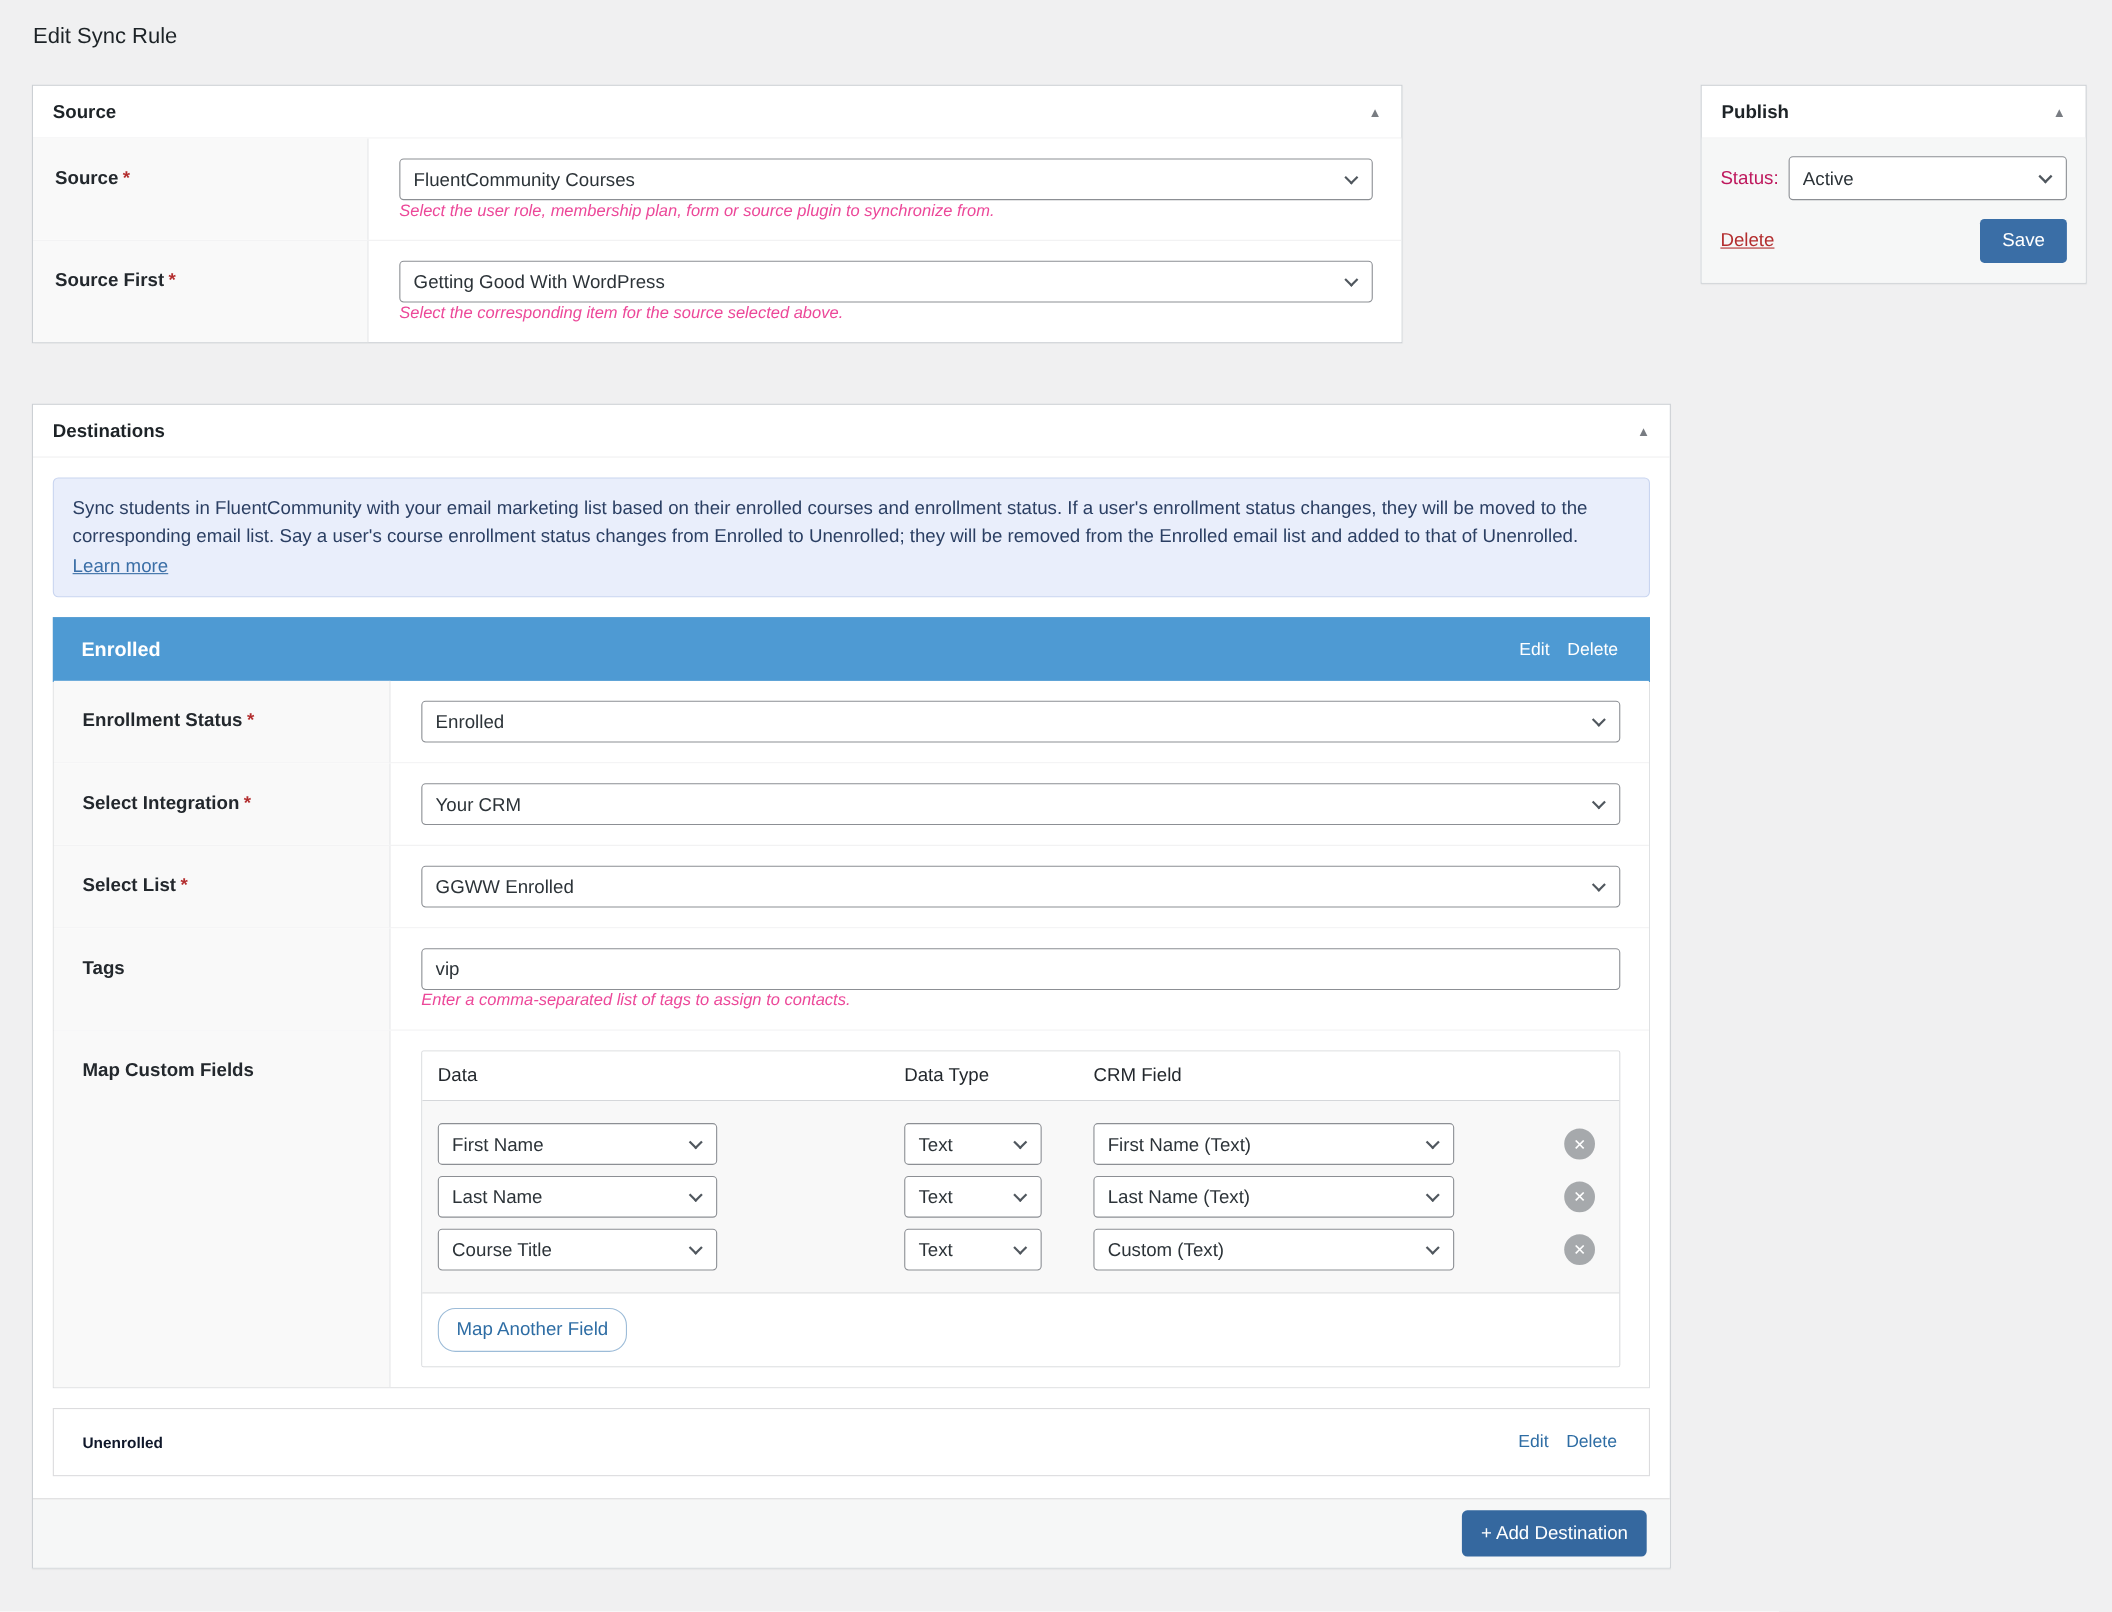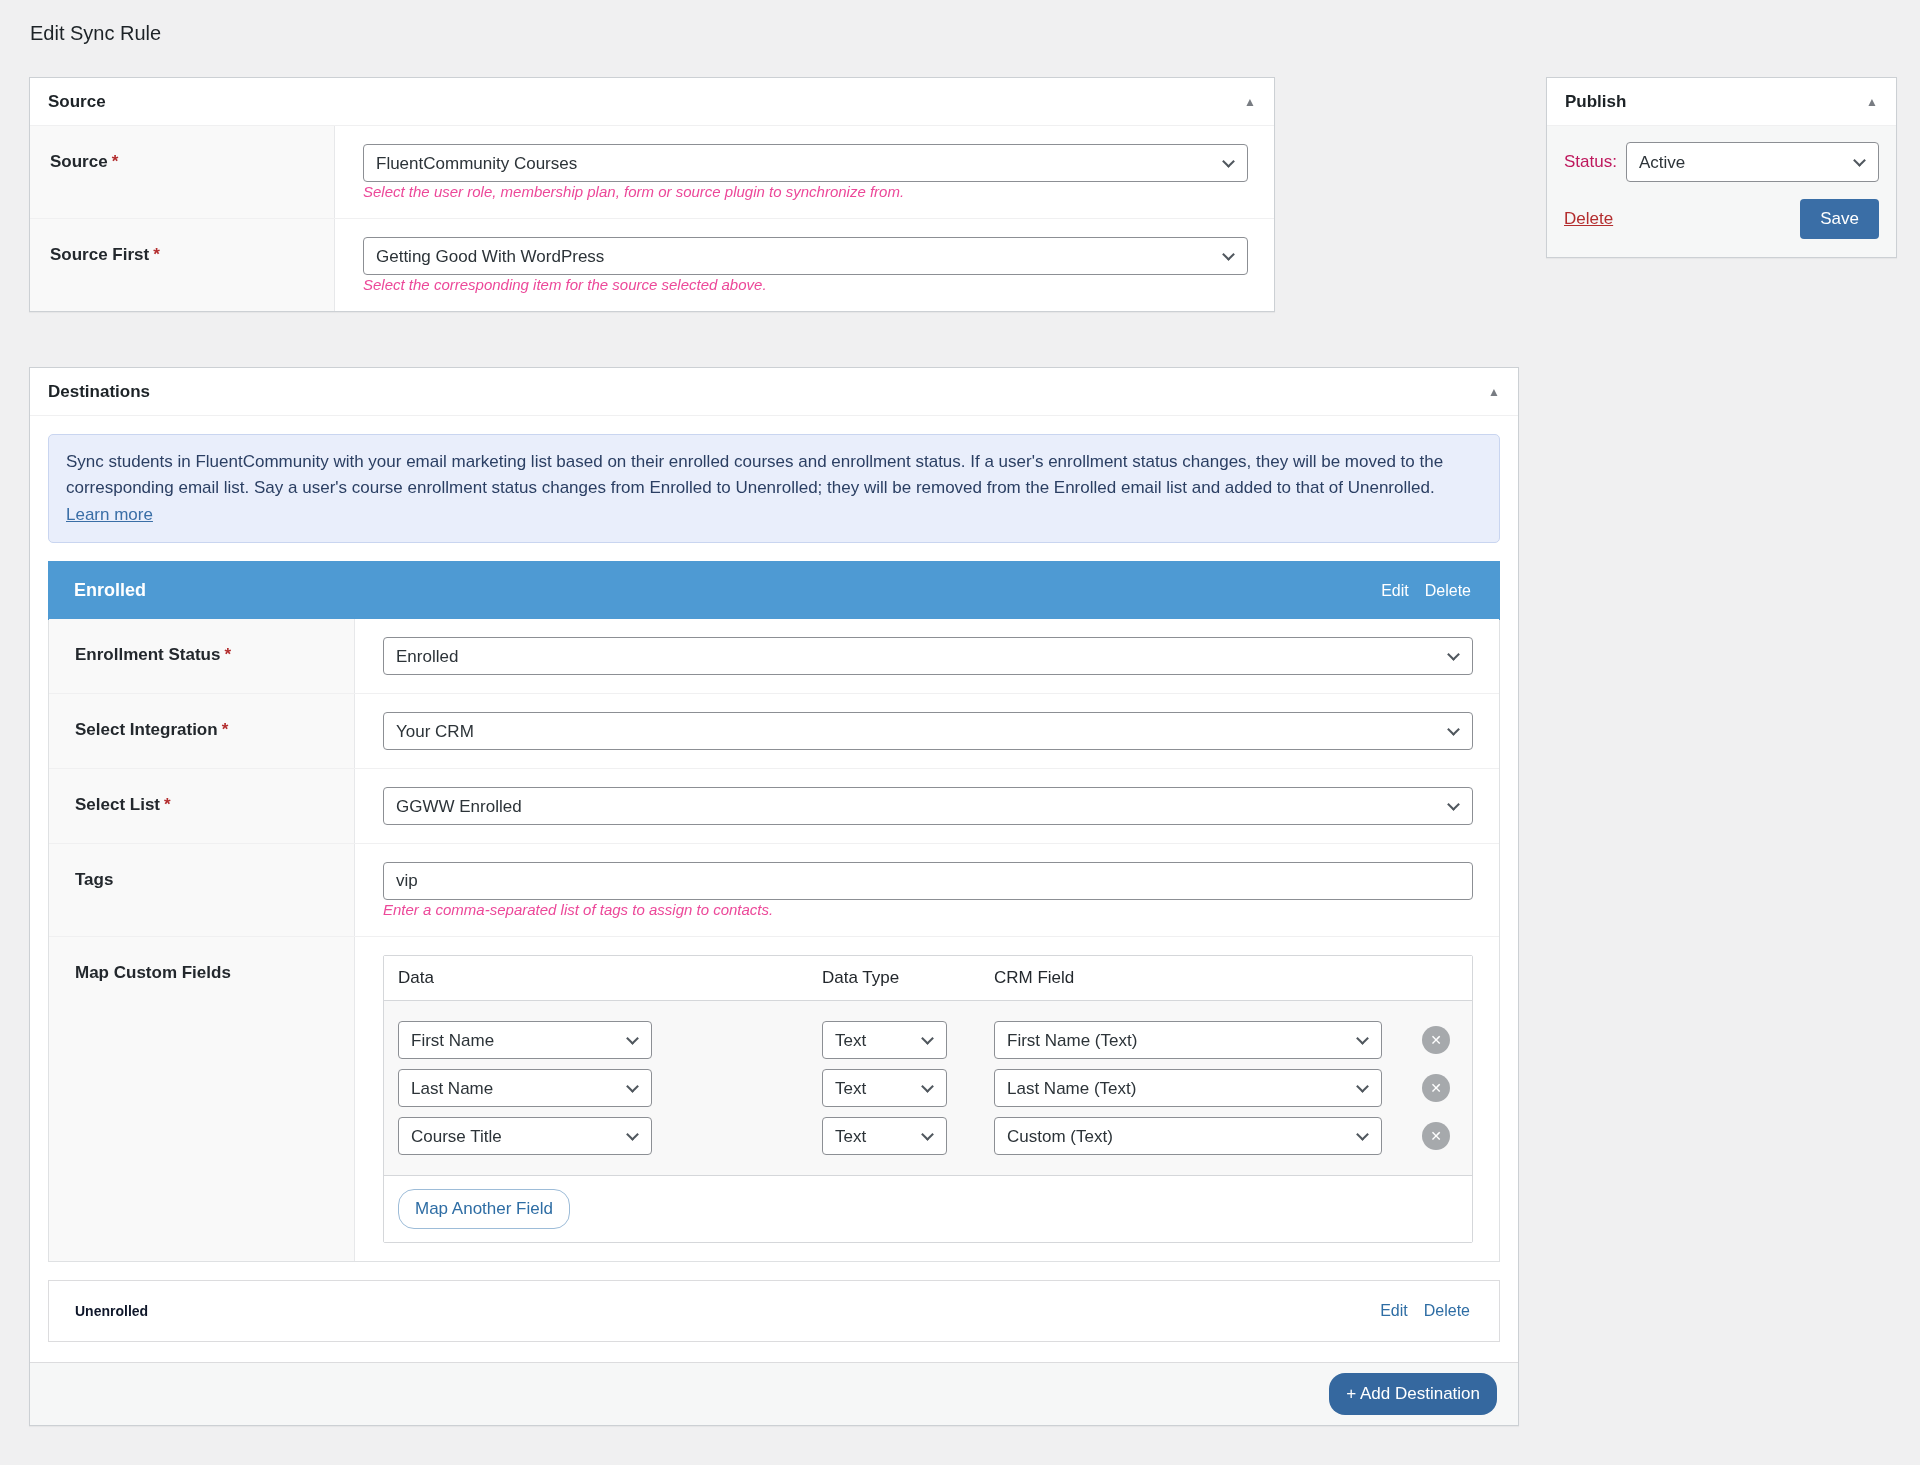--- a/index.html
+++ b/index.html
@@ -163,21 +163,21 @@
   .mt-row { display: flex; align-items: center; }
   .mt-header { padding: 12px 14px; background: #fff; border-bottom: 1px solid #d5d7da; }
   .mt-header .mt-col { font-size: 17px; color: #23282d; }
   .mt-col-data { flex: 0 0 424px; }
   .mt-col-type { flex: 0 0 172px; }
   .mt-col-crm  { flex: 0 0 420px; }
   .mt-body { background: #f8f8f8; padding: 10px 14px; border-bottom: 1px solid #d5d7da; }
   .mt-body .mt-row { margin: 10px 0; }
   .mt-col-data .selwrap { width: 254px; }
   .mt-col-type .selwrap { width: 125px; }
-  .mt-col-crm  .selwrap { width: 388px; }
+  .mt-col-crm  .selwrap { width: 328px; }
   .remove-btn {
     width: 28px; height: 28px;
     border-radius: 50%;
     border: none;
     background: #a6a9ac;
     color: #fff;
     font-size: 14px;
     font-weight: 700;
     line-height: 28px;
     text-align: center;
@@ -217,21 +217,21 @@
     background: #f6f7f7;
     border-top: 1px solid #dcdcde;
     padding: 10px 21px;
     display: flex;
     justify-content: flex-end;
   }
   .add-dest-btn {
     background: #35689f;
     color: #fff;
     border: none;
-    border-radius: 16px;
+    border-radius: 5px;
     padding: 11px 17px;
     font-size: 17px;
     font-family: inherit;
     cursor: pointer;
   }
 </style>
 </head>
 <body>
 
 <h1 class="page-title">Edit Sync Rule</h1>

